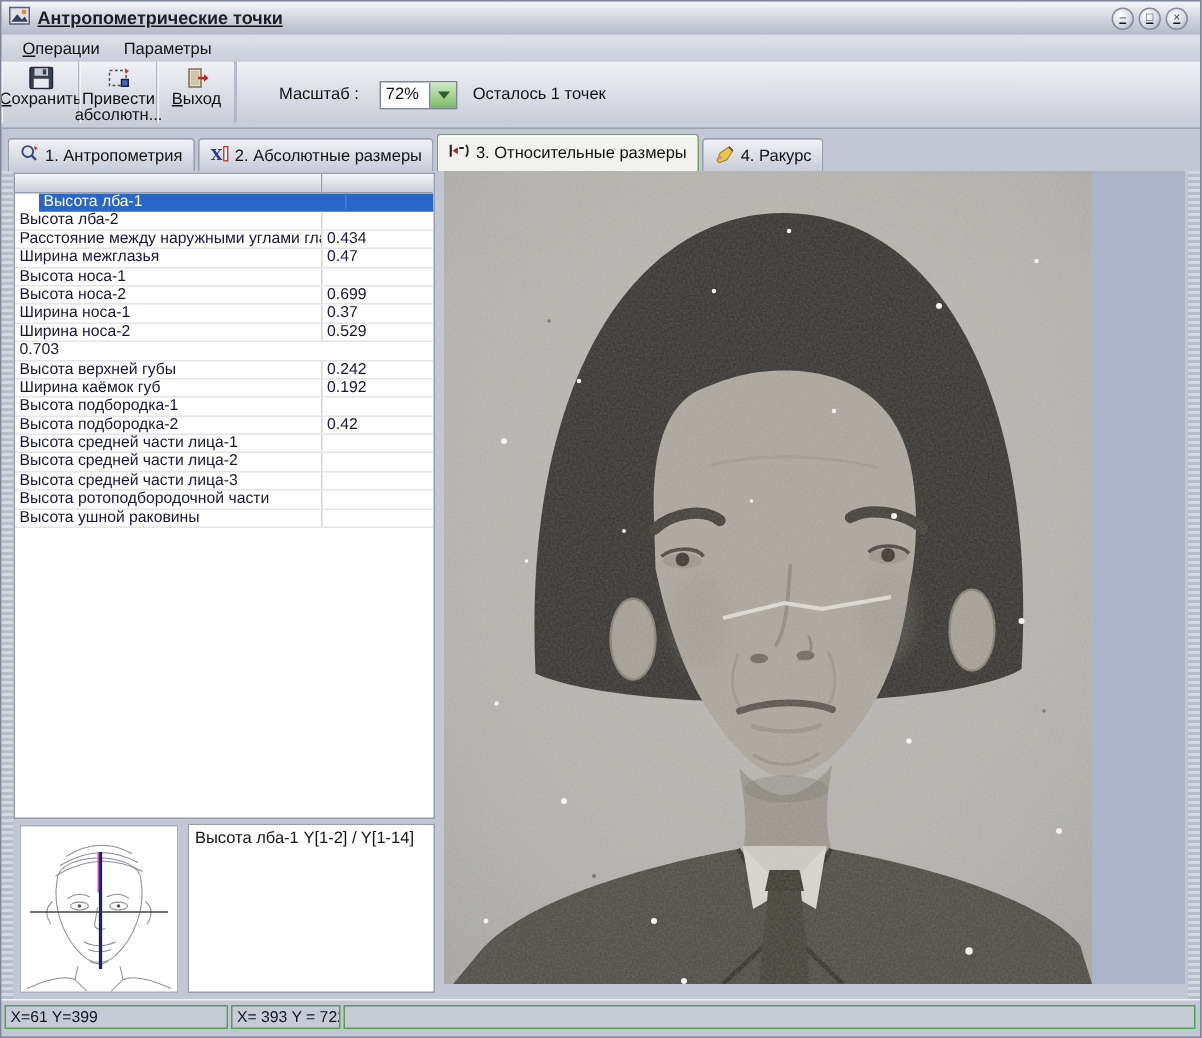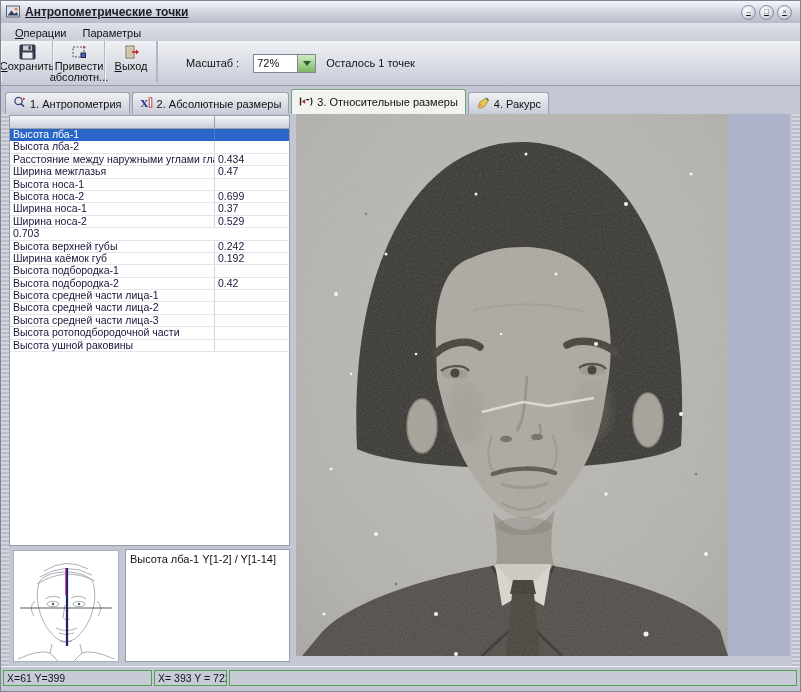--- a/index.html
+++ b/index.html
@@ -21,21 +21,21 @@
   .ulf::first-letter{text-decoration:underline;}
   
   .toolbar{position:absolute;left:0;top:40px;right:0;height:44px;display:flex;align-items:center;
     background:linear-gradient(#f0f1f5,#c7cbd7);border-bottom:1px solid #9aa0b0;}
   .tb-group{display:flex;align-self:flex-start;height:41px;border-right:1px solid #b2b6c4;}
   .tbtn{width:52px;box-sizing:border-box;display:flex;flex-direction:column;align-items:center;
     padding-top:3px;border-left:1px solid #f4f5f9;border-right:1px solid #b2b6c4;
     font-size:11px;line-height:11px;text-align:center;cursor:default;}
   .tbtn .ic{height:17px;}
   .scale-label{margin-left:28px;}
-  .combo{margin-left:14px;display:flex;width:63px;height:19px;box-sizing:border-box;
+  .combo{margin-left:14px;display:flex;width:52px;height:19px;box-sizing:border-box;
     border:1px solid #7f8698;background:#fff;}
   .combo-val{flex:1;padding:2.5px 3px 0;}
   .combo-btn{width:17px;border-left:1px solid #7f8698;display:flex;align-items:center;justify-content:center;
     background:linear-gradient(#d2ecc4,#7db864);}
   .chev{width:0;height:0;border-left:4px solid transparent;border-right:4px solid transparent;border-top:5px solid #2d5f2d;}
   .remaining{margin-left:10px;}
   
   .tabbar{position:absolute;left:4px;top:88px;right:0;height:25px;display:flex;align-items:flex-end;gap:2px;}
   .tab{height:22px;box-sizing:border-box;display:flex;align-items:center;gap:4px;padding:0 7px;
     background:linear-gradient(#f1f2f5,#c8ccd8);border:1px solid #9aa0ae;border-bottom:none;
@@ -50,21 +50,21 @@
   .thead{display:flex;height:13px;}
   .th{box-sizing:border-box;background:linear-gradient(#f5f6f8,#caced9);
     border-right:1px solid #9aa0ae;border-bottom:1px solid #9aa0ae;}
   .th.name{width:205px;}
   .th.value{flex:1;border-right:none;}
   .trow{display:flex;height:12.4px;box-sizing:border-box;border-bottom:1px solid #e4e4ea;
     font-size:10.5px;line-height:11.5px;color:#16163a;cursor:default;}
   .tcell{box-sizing:border-box;padding:0 0 0 3px;white-space:nowrap;overflow:hidden;}
   .tcell.name{width:205px;border-right:1px solid #d4d4dc;}
   .tcell.value{flex:1;}
-  .trow.selected{background:#2a65c8;border-bottom-color:#2a65c8;}
+  .trow.selected{background:#2a65c8;border-bottom-color:#2a65c8;margin-left:16px;}
   .trow.selected .tcell{color:#fff;border-right-color:#4a7ed2;}
   
   .sketchbox{position:absolute;left:12px;top:549px;width:106px;height:112px;box-sizing:border-box;
     background:#fff;border:1px solid #aab0be;}
   .formulabox{position:absolute;left:124px;top:548px;width:165px;height:113px;box-sizing:border-box;
     background:#fff;border:1px solid #989dac;padding:3px 4px;}
   
   .photo-area{position:absolute;left:295px;top:113px;width:494px;height:542px;background:#adb4ca;}
   .photo-area svg{display:block;}
   

